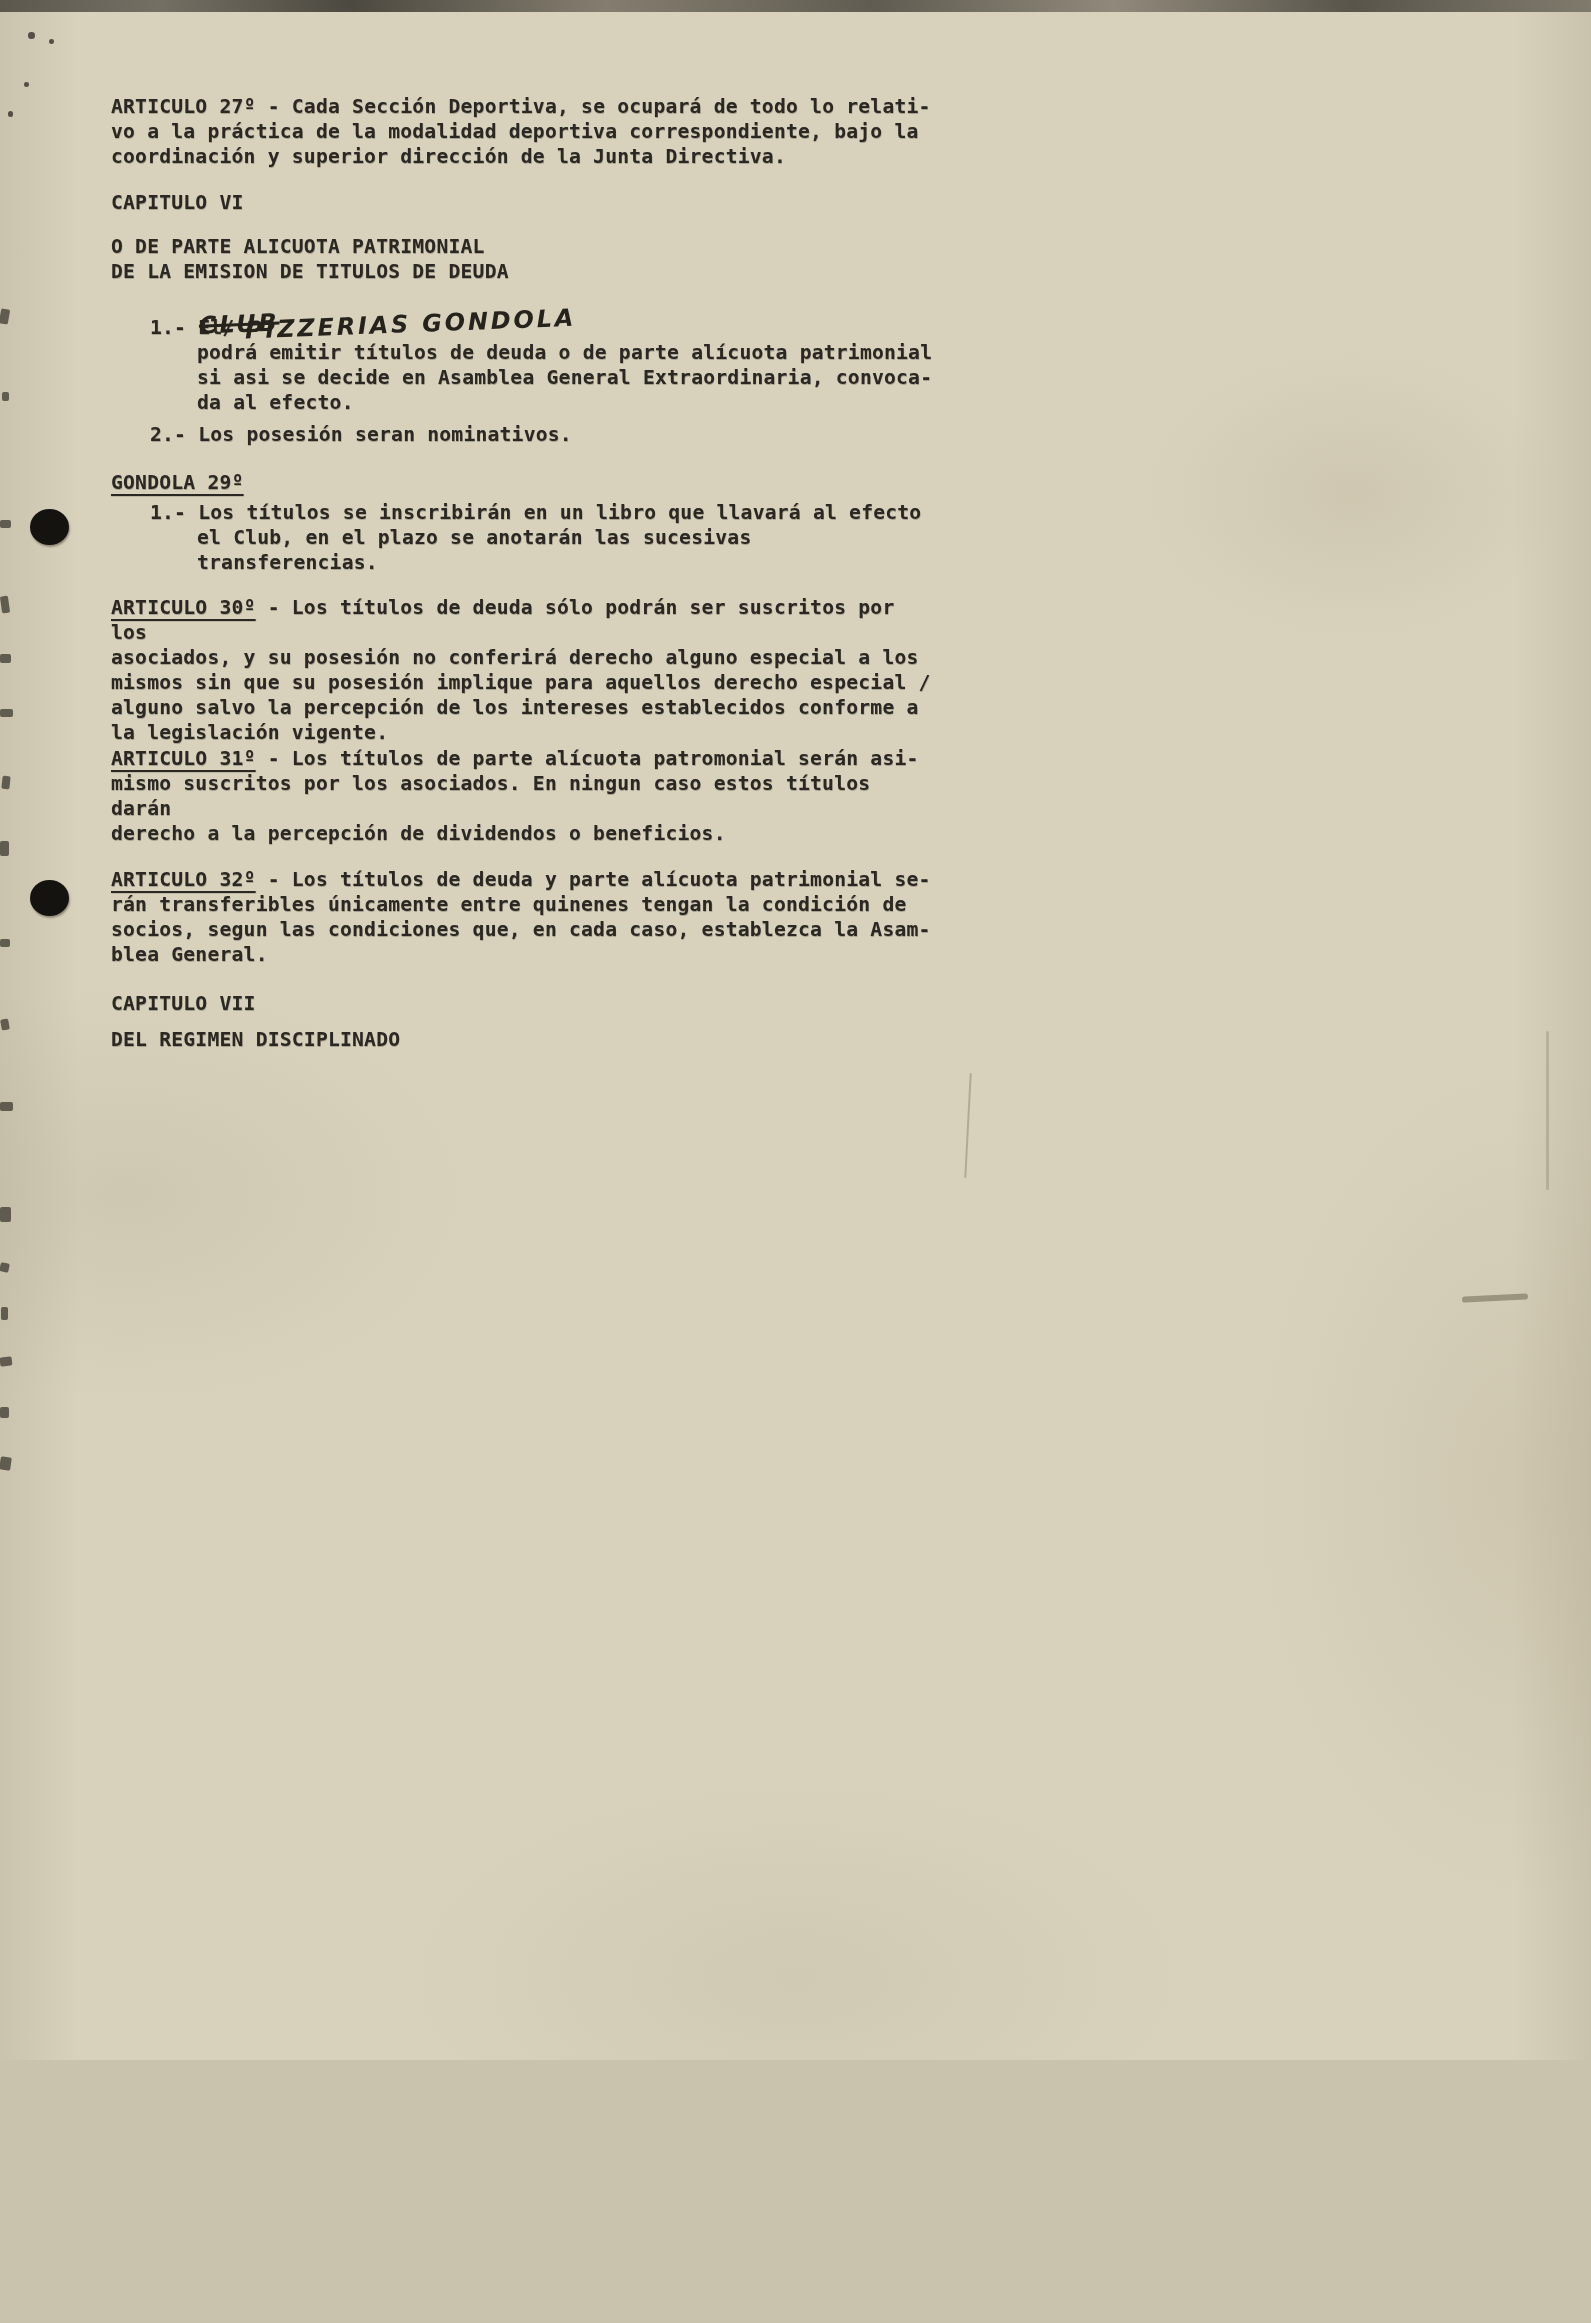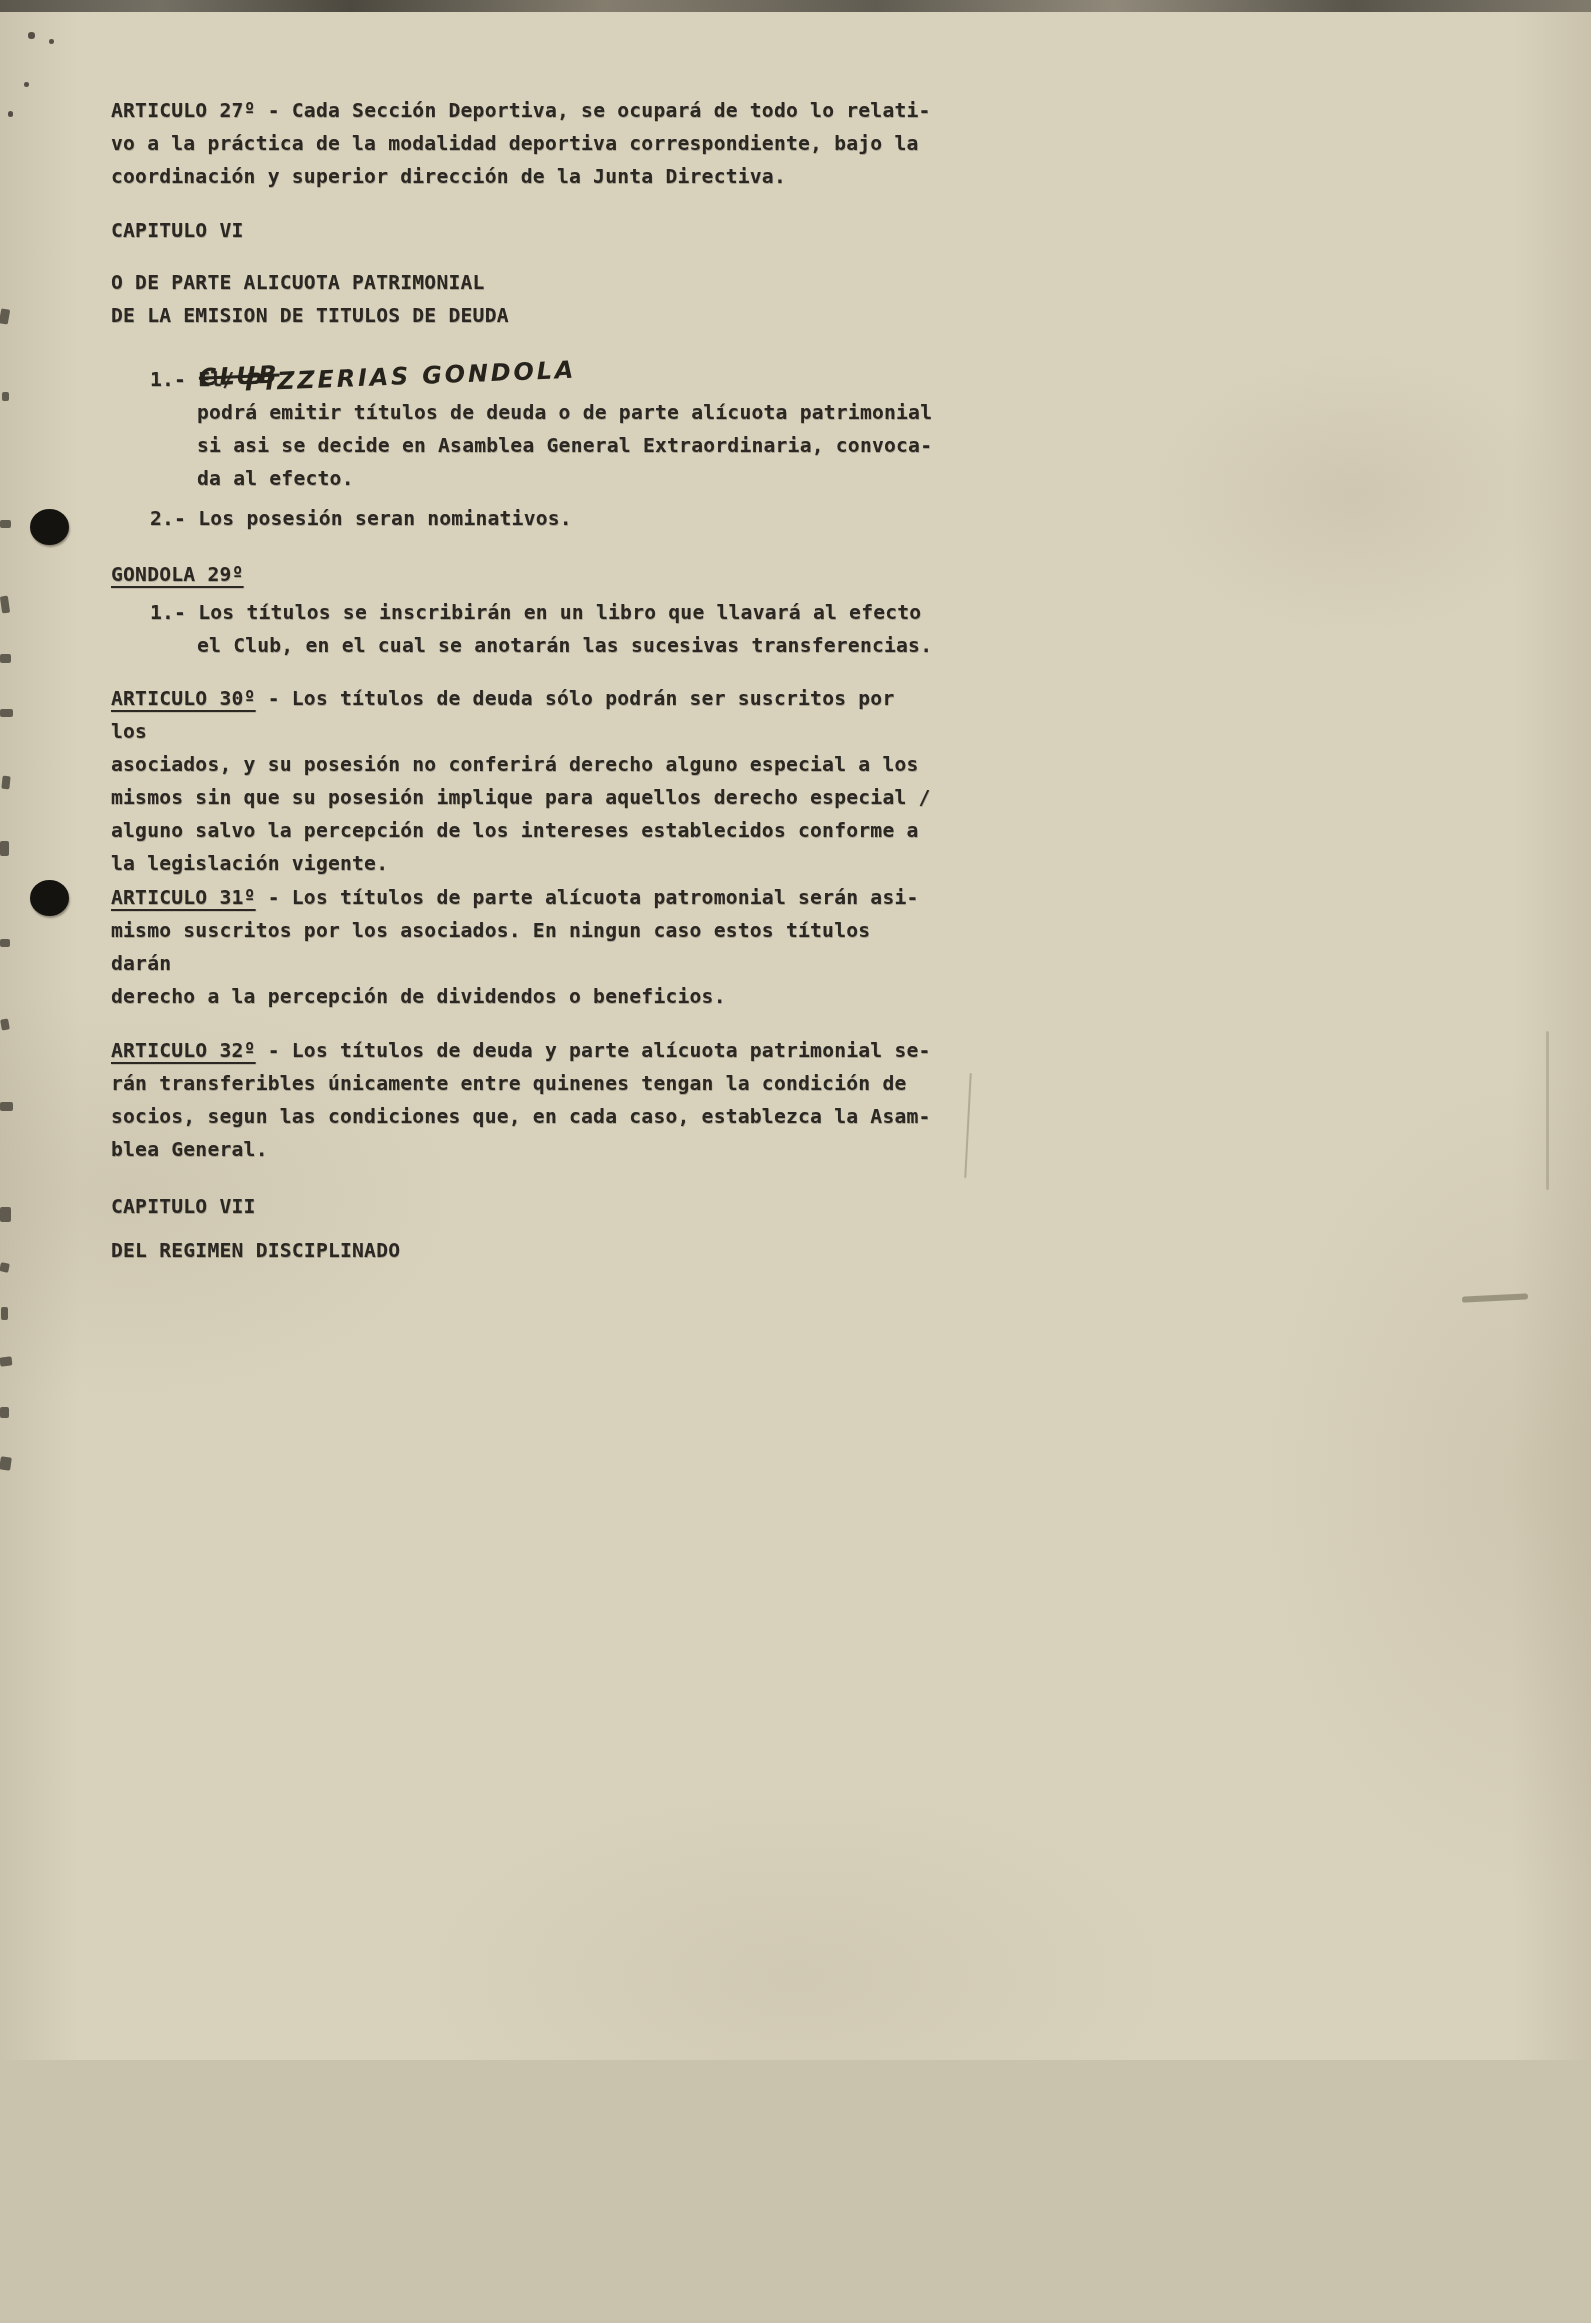--- a/index.html
+++ b/index.html
@@ -11,21 +11,21 @@
     background-image:
       radial-gradient(ellipse 300px 206px at 85% 24%, rgba(158,146,116,0.16), transparent 70%),
       radial-gradient(ellipse 487px 300px at 8% 58%, rgba(148,138,108,0.14), transparent 70%),
       radial-gradient(ellipse 394px 600px at 96% 72%, rgba(162,150,118,0.18), transparent 70%),
       radial-gradient(ellipse 562px 281px at 50% 96%, rgba(150,140,110,0.12), transparent 70%),
       linear-gradient(90deg, rgba(115,106,82,0.14), rgba(0,0,0,0) 5%, rgba(0,0,0,0) 95%, rgba(125,115,90,0.16));
     overflow: hidden;
     font-family: "DejaVu Sans Mono", "Liberation Mono", monospace;
     font-weight: 700;
     font-size: 19.7px;
-    line-height: 33px;
+    line-height: 25px;
     letter-spacing: 0.2px;
     color: #2b2722;
   }
   .content {
     position: absolute;
     left: 111px;
     top: 94px;
     width: 828px;
     text-shadow: 0.4px 0.6px 0 rgba(43,39,34,0.28);
   }
@@ -132,21 +132,21 @@
     <div class="item"><span>1.-</span> <span>El/</span> <span class="hw strike">CLUB</span> <span class="hw">PIZZERIAS GONDOLA</span><span class="ml">
 podrá emitir títulos de deuda o de parte alícuota patrimonial
 si asi se decide en Asamblea General Extraordinaria, convoca-
 da al efecto.</span></div>
 
     <div class="item"><span>2.-</span> <span class="ml">Los posesión seran nominativos.</span></div>
 
     <div class="b-art29-head"><span class="u">GONDOLA 29º</span></div>
 
     <div class="item"><span>1.-</span> <span class="ml">Los títulos se inscribirán en un libro que llavará al efecto
-el Club, en el cual se anotarán las sucesivas transferencias.</span></div>
+el Club, en el plazo se anotarán las sucesivas transferencias.</span></div>
 
 
     <p class="b-art30"><span class="u">ARTICULO 30º</span><span class="ml"> - Los títulos de deuda sólo podrán ser suscritos por los
 asociados, y su posesión no conferirá derecho alguno especial a los
 mismos sin que su posesión implique para aquellos derecho especial /
 alguno salvo la percepción de los intereses establecidos conforme a
 la legislación vigente.</span></p>
 
     <p class="b-art31"><span class="u">ARTICULO 31º</span><span class="ml"> - Los títulos de parte alícuota patromonial serán asi-
 mismo suscritos por los asociados. En ningun caso estos títulos darán

